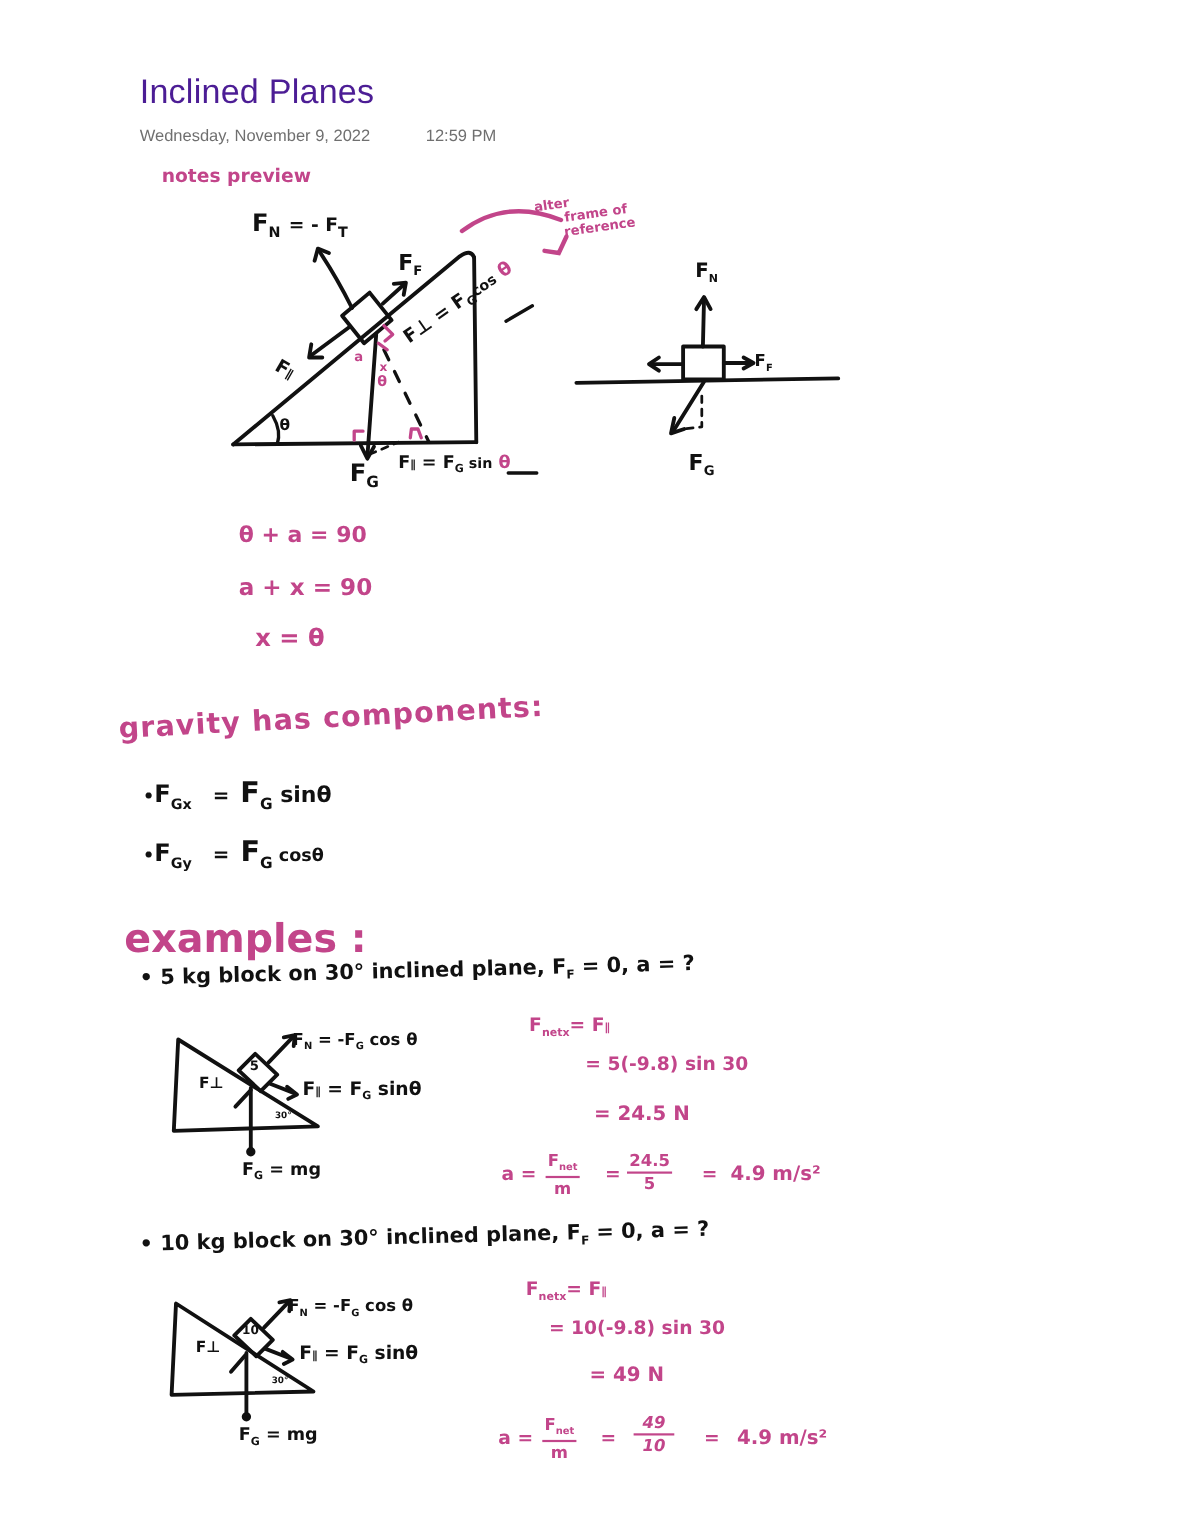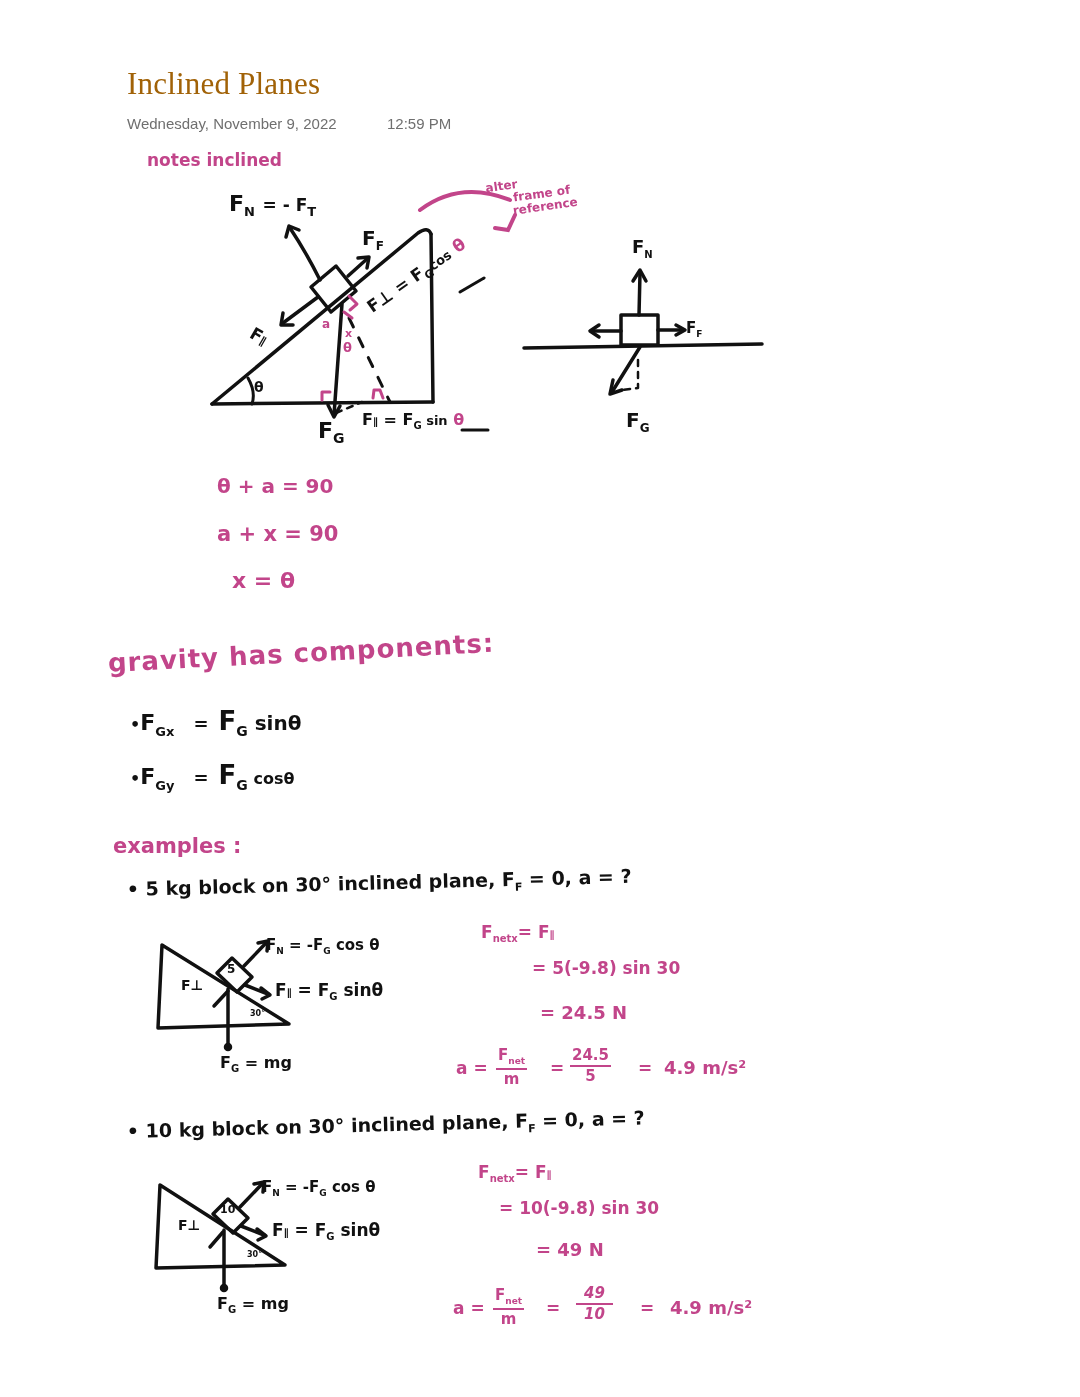--- a/index.html
+++ b/index.html
@@ -1,17 +1,17 @@
 <!DOCTYPE html>
 <html><head>
 <meta charset="utf-8">
 <style>
   html, body { margin: 0; padding: 0; background: #ffffff; }
   body { width: 1080px; height: 1397px; position: relative; overflow: hidden; font-family: "DejaVu Sans", sans-serif; }
-  .page-title { position: absolute; left: 127px; top: 66px; font-family: Liberation Serif, serif; font-size: 31px; color: #a16207; font-weight: normal; letter-spacing: 0.2px; }
+  .page-title { position: absolute; left: 127px; top: 66px; font-family: Liberation Sans, sans-serif; font-size: 31px; color: #4c1d95; font-weight: normal; letter-spacing: 0.2px; }
   .page-date { position: absolute; left: 127px; top: 115px; font-family: "Liberation Sans", sans-serif; font-size: 15px; color: #6f6f6f; }
   .page-time { position: absolute; left: 387px; top: 115px; font-family: "Liberation Sans", sans-serif; font-size: 15px; color: #6f6f6f; }
   .hw { position: absolute; font-family: "DejaVu Sans", sans-serif; font-weight: bold; white-space: nowrap; line-height: 1; }
   .pink { color: #c2458a; }
   .black { color: #111111; }
   .canvas { position: absolute; left: 0; top: 0; width: 1080px; height: 1397px; pointer-events: none; }
   .frac { position: absolute; display: inline-flex; flex-direction: column; align-items: center; font-family: "DejaVu Sans", sans-serif; font-weight: bold; color: #c2458a; line-height: 1; }
   .frac .num { font-size: 15px; padding: 0 2px 2px; border-bottom: 2px solid #c2458a; }
   .frac .den { font-size: 15px; padding-top: 2px; }
 </style>
@@ -96,21 +96,21 @@
     <path d="M240,1207 L262,1184"></path>
     <path d="M254,1184 L264,1182 L263,1192"></path>
     <path d="M241,1226 L264,1235"></path>
     <path d="M257,1229 L266,1236 L258,1240"></path>
     <path d="M223,1232 L210,1247"></path>
     <path d="M224,1230 L224,1287"></path>
     <circle cx="224" cy="1288" r="2.5" fill="#111"></circle>
   </g>
 </svg>
 
-<div class="hw pink" style="left:147px; top:152px; font-size:17px;">notes inclined</div>
+<div class="hw pink" style="left:147px; top:152px; font-size:17px;">notes preview</div>
 
 <div class="hw black" style="left:229px; top:193px; font-size:22px;"><span>F</span><sub style="font-size:13px;">N</sub> <span style="font-size:17px;">= - F</span><sub style="font-size:13px;">T</sub></div>
 <div class="hw black" style="left:362px; top:228px; font-size:20px;"><span>F</span><sub style="font-size:12px;">F</sub></div>
 <div class="hw black" style="left:250px; top:328px; font-size:17px; transform:rotate(30deg);"><span>F</span><span style="font-size:11px;">∥</span></div>
 <div class="hw black" style="left:370px; top:300px; font-size:17px; transform:rotate(-35deg); transform-origin:left center;"><span>F⊥ = F</span><sub style="font-size:11px;">G</sub><span style="font-size:13px;">cos</span> <span class="pink">θ</span></div>
 <div class="hw black" style="left:318px; top:420px; font-size:22px;"><span>F</span><sub style="font-size:14px;">G</sub></div>
 <div class="hw black" style="left:362px; top:412px; font-size:16px;"><span>F</span><span style="font-size:10px;">∥</span><span> = F</span><sub style="font-size:10px;">G</sub><span style="font-size:13px;"> sin</span> <span class="pink">θ</span></div>
 <div class="hw black" style="left:254px; top:380px; font-size:14px;">θ</div>
 <div class="hw pink" style="left:322px; top:318px; font-size:12px;">a</div>
 <div class="hw pink" style="left:345px; top:328px; font-size:11px;">x</div>
@@ -133,21 +133,21 @@
 <div class="hw pink" style="left:108px; top:650px; font-size:26px; transform:rotate(-3deg); transform-origin:left center; letter-spacing:1px;">gravity has components:</div>
 <div class="hw black" style="left:130px; top:708px; font-size:26px;">
   <span style="font-size:16px;">•</span><span style="font-size:22px;">F</span><sub style="font-size:13px;">Gx</sub>
   <span style="font-size:18px; margin:0 10px;">=</span><span>F</span><sub style="font-size:14px;">G</sub><span style="font-size:20px;"> sinθ</span>
 </div>
 <div class="hw black" style="left:130px; top:762px; font-size:26px;">
   <span style="font-size:16px;">•</span><span style="font-size:22px;">F</span><sub style="font-size:13px;">Gy</sub>
   <span style="font-size:18px; margin:0 10px;">=</span><span>F</span><sub style="font-size:14px;">G</sub><span style="font-size:16px;"> cosθ</span>
 </div>
 
-<div class="hw pink" style="left:113px; top:836px; font-size:21px;">examples :</div>
+<div class="hw pink" style="left:113px; top:836px; font-size:36px;">examples :</div>
 
 <div class="hw black" style="left:127px; top:880px; font-size:19px; transform:rotate(-1.5deg); transform-origin:left center;"><span>• 5 kg  block  on  30°  inclined  plane,  F</span><sub style="font-size:11px;">F</sub><span> = 0,  a = ?</span></div>
 
 <div class="hw black" style="left:227px; top:963px; font-size:12px;">5</div>
 <div class="hw black" style="left:250px; top:1010px; font-size:8px;">30°</div>
 <div class="hw black" style="left:181px; top:978px; font-size:14px;">F⊥</div>
 <div class="hw black" style="left:266px; top:938px; font-size:15px;"><span>F</span><sub style="font-size:9px;">N</sub><span> = -F</span><sub style="font-size:9px;">G</sub><span> cos θ</span></div>
 <div class="hw black" style="left:275px; top:982px; font-size:17px;"><span>F</span><span style="font-size:10px;">∥</span><span>  = F</span><sub style="font-size:10px;">G</sub><span> sinθ</span></div>
 <div class="hw black" style="left:220px; top:1055px; font-size:16px;"><span>F</span><sub style="font-size:10px;">G</sub><span> = mg</span></div>
 

